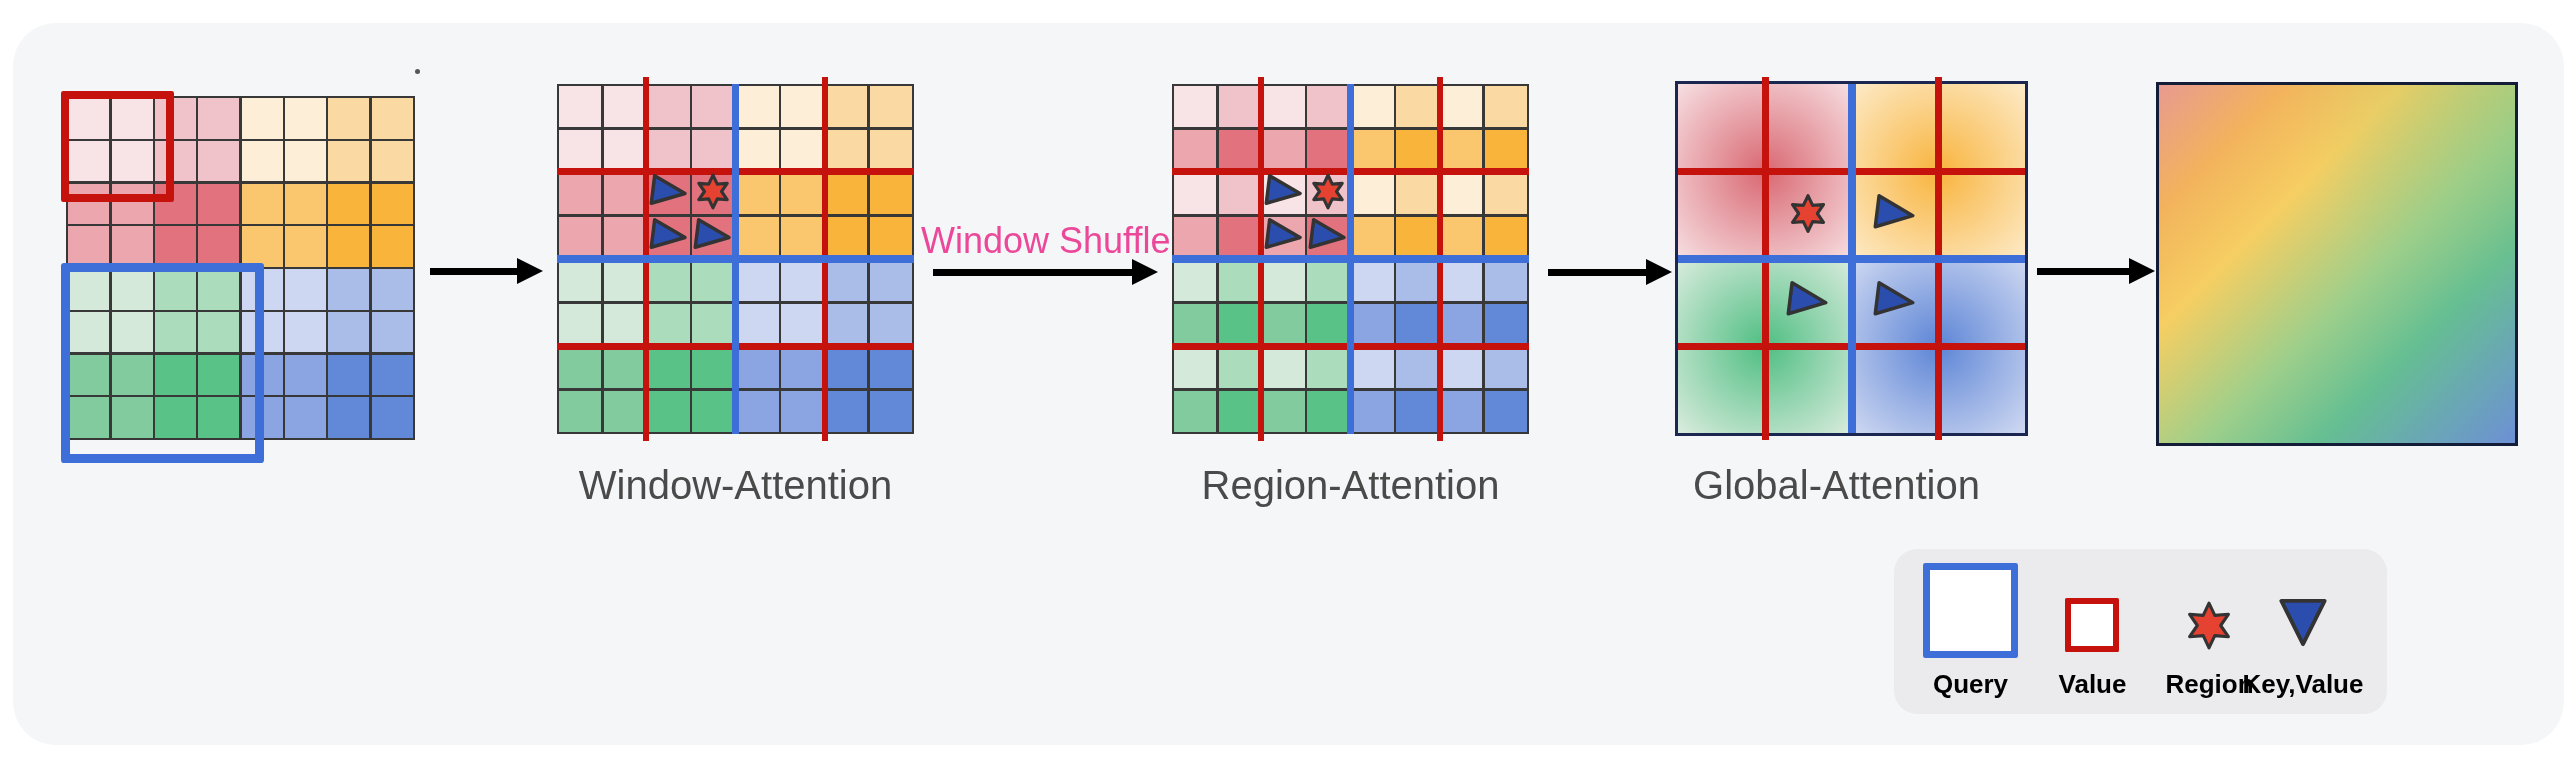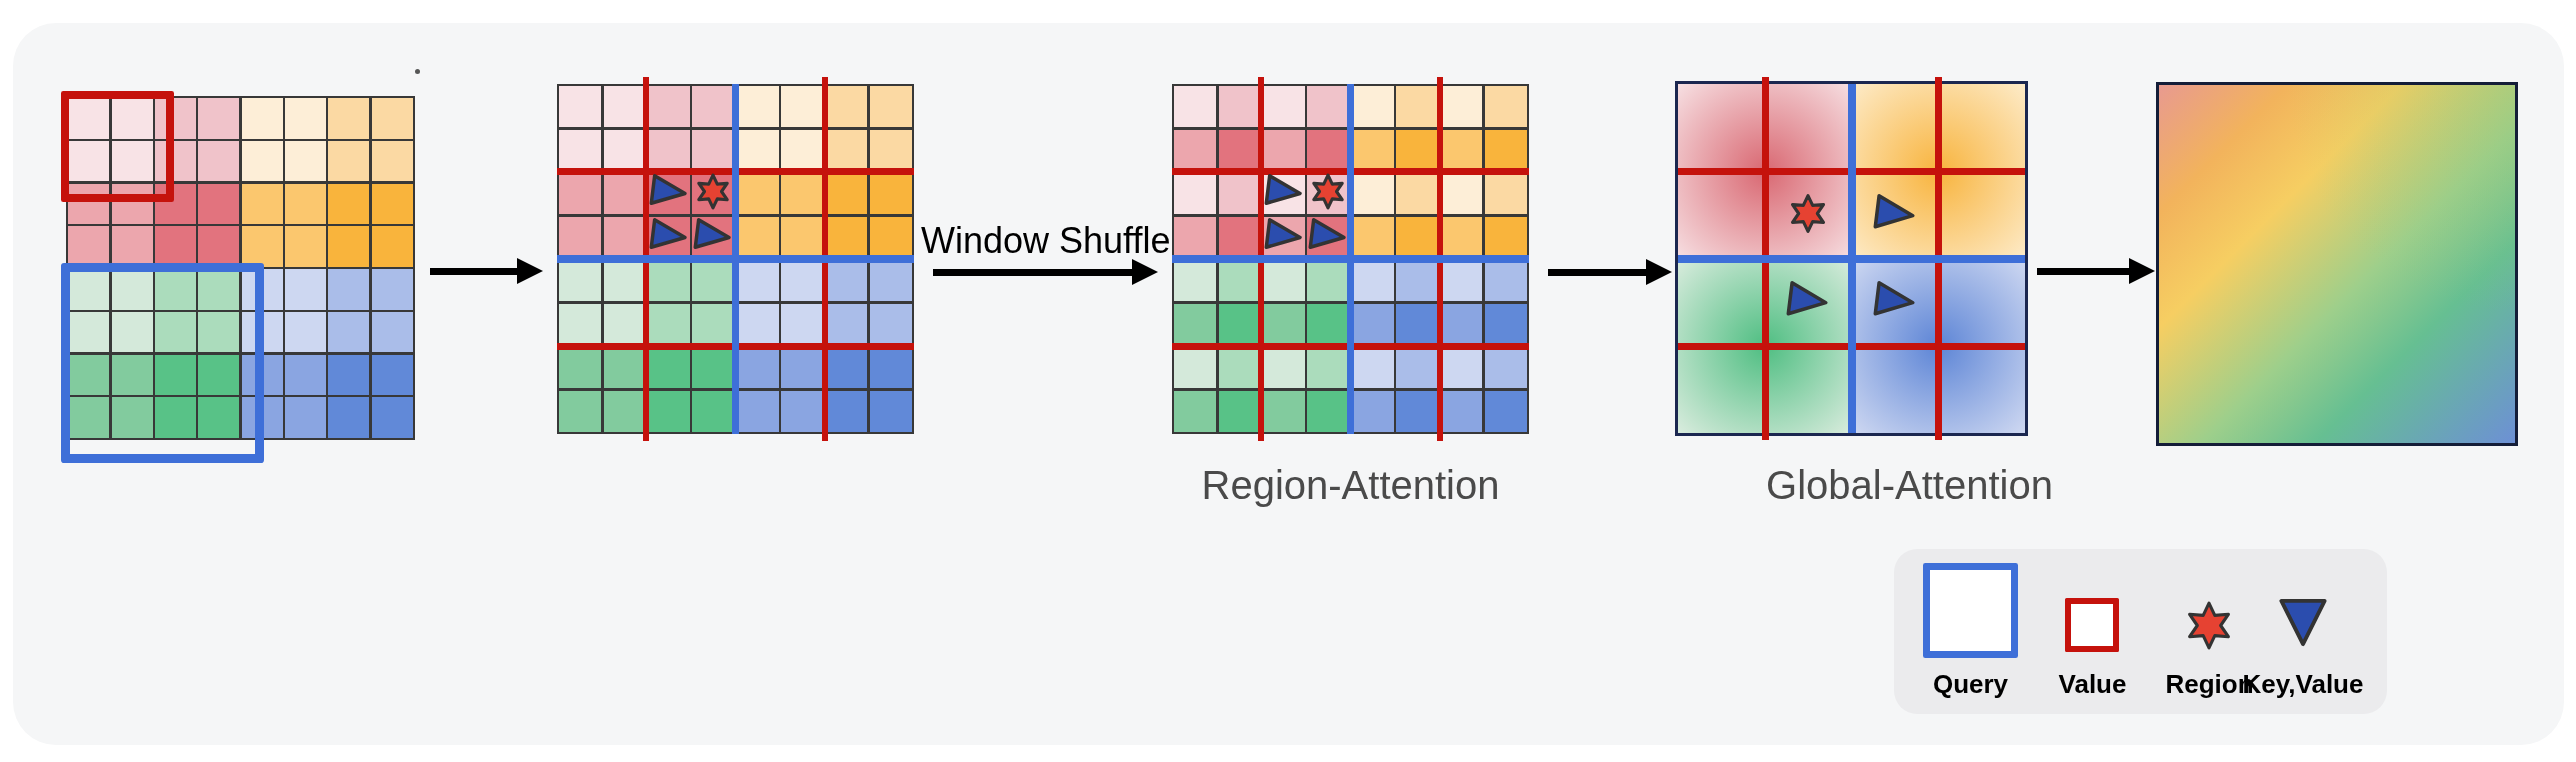--- a/index.html
+++ b/index.html
@@ -26,21 +26,21 @@
   .window-border{position:absolute;left:-4.7px;top:-4.7px;width:97px;height:95px;border:8.6px solid var(--red);z-index:6;border-radius:2.3px;}
   .region-border{position:absolute;left:-5.4px;top:167px;width:185px;height:182px;border:9.3px solid var(--blue);z-index:6;border-radius:3.1px;}
 
   
   .ga-frame{border:3.1px solid #1b2750;}
   .quad{position:absolute;width:50%;height:50%;}
   .symbol{position:absolute;z-index:8;transform:translate(-50%,-50%);}
 
   
   .stage-label{position:absolute;height:47px;line-height:47px;text-align:center;font-size:40px;color:#4a4a4a;letter-spacing:0px;white-space:nowrap;}
-  .shuffle-label{position:absolute;left:921px;top:220px;width:241px;text-align:center;font-size:36px;color:#000000;white-space:nowrap;}
+  .shuffle-label{position:absolute;left:921px;top:220px;width:241px;text-align:center;font-size:36px;color:#ec4899;white-space:nowrap;}
 
   
   .arrow{position:absolute;height:26.5px;}
   .arrow .shaft{position:absolute;left:0;top:9.7px;height:7px;background:#000;}
   .arrow .head{position:absolute;top:0;width:0;height:0;border-top:13.2px solid transparent;border-bottom:13.2px solid transparent;border-left:26.5px solid #000;}
 
   
   .output-square{position:absolute;left:2156px;top:82px;width:362px;height:364px;border:3.1px solid #141d38;box-sizing:border-box;}
 
   
@@ -211,20 +211,21 @@
       <div class="symbol" style="left: 31.25%; top: 31.25%;"><svg width="40" height="36" viewBox="0 0 52 46" style="transform:rotate(7deg)">
           <polygon points="5,5 47,23 5,41" fill="#2b4dae" stroke="#333333" stroke-width="4.5" stroke-linejoin="round"></polygon>
         </svg></div>
       <div class="symbol" style="left: 31.25%; top: 43.75%;"><svg width="40" height="36" viewBox="0 0 52 46" style="transform:rotate(7deg)">
           <polygon points="5,5 47,23 5,41" fill="#2b4dae" stroke="#333333" stroke-width="4.5" stroke-linejoin="round"></polygon>
         </svg></div>
       <div class="symbol" style="left: 43.75%; top: 43.75%;"><svg width="40" height="36" viewBox="0 0 52 46" style="transform:rotate(7deg)">
           <polygon points="5,5 47,23 5,41" fill="#2b4dae" stroke="#333333" stroke-width="4.5" stroke-linejoin="round"></polygon>
         </svg></div>
     </div>
+  <div class="stage-label" style="left:557px;top:462px;width:357px;">Window-Attention</div>
 
   <div class="shuffle-label">Window Shuffle</div>
   <div class="arrow" style="left:933px;top:259px;width:226px;">
     <div class="shaft" style="width:202px;"></div>
       <div class="head" style="left:199px;"></div>
   </div>
 
   <div class="stage" id="stage-region" style="left:1172px;top:84px;width:357px;height:350px;">
     <div class="grid8" id="grid-region">
         <div class="cell" style="background: rgb(248, 227, 230);"></div>
@@ -337,21 +338,21 @@
       <div class="symbol" style="left: 62.5%; top: 37.5%;"><svg width="44" height="39" viewBox="0 0 56 50" style="transform:rotate(7deg)">
           <polygon points="5,5 51,25 5,45" fill="#2b4dae" stroke="#333333" stroke-width="4.5" stroke-linejoin="round"></polygon>
         </svg></div>
       <div class="symbol" style="left: 37.5%; top: 62.5%;"><svg width="44" height="39" viewBox="0 0 56 50" style="transform:rotate(7deg)">
           <polygon points="5,5 51,25 5,45" fill="#2b4dae" stroke="#333333" stroke-width="4.5" stroke-linejoin="round"></polygon>
         </svg></div>
       <div class="symbol" style="left: 62.5%; top: 62.5%;"><svg width="44" height="39" viewBox="0 0 56 50" style="transform:rotate(7deg)">
           <polygon points="5,5 51,25 5,45" fill="#2b4dae" stroke="#333333" stroke-width="4.5" stroke-linejoin="round"></polygon>
         </svg></div>
     </div>
-  <div class="stage-label" style="left:1736px;top:462px;width:347px;">Global-Attention</div>
+  <div class="stage-label" style="left:1663px;top:462px;width:347px;">Global-Attention</div>
 
   <div class="arrow" style="left:2037px;top:258px;width:118px;">
     <div class="shaft" style="width:95px;"></div>
       <div class="head" style="left:92px;"></div>
   </div>
 
   <div class="output-square" id="output-square" style="background: radial-gradient(circle at 100% 0%, rgba(150, 200, 120, 0.35), rgba(150, 200, 120, 0) 45%), linear-gradient(135deg, rgb(232, 154, 144) 0%, rgb(242, 179, 92) 18%, rgb(246, 206, 98) 34%, rgb(158, 207, 139) 56%, rgb(102, 191, 146) 72%, rgb(109, 144, 213) 100%);"></div>
 
   <div class="legend"></div>
   <div class="legend-icon-box" style="left:1923px;top:563px;width:95px;height:95px;border:7px solid var(--blue);border-radius:2.3px;"></div>

